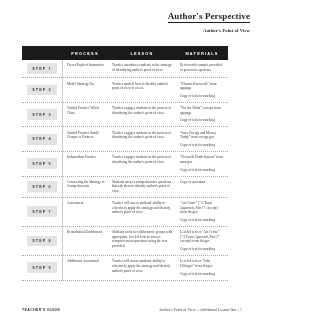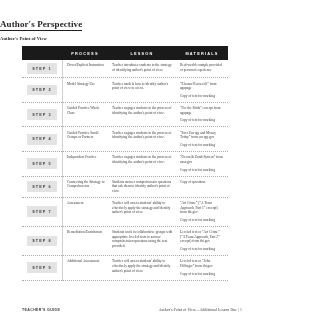--- a/index.html
+++ b/index.html
@@ -4,21 +4,21 @@
 <style>
   html,body{margin:0;padding:0;}
   body{
     width:250px;height:320px;background:#ffffff;
     font-family:"Liberation Serif", serif;
     color:#231f20;overflow:hidden;
   }
   .page{position:relative;width:250px;height:320px;box-sizing:border-box;padding:0;}
 
   
-  .title-wrap{text-align:left;padding-top:13px;}
+  .title-wrap{text-align:right;padding-top:5px;}
   .doc-title{
     font-size:9px;font-weight:bold;letter-spacing:.1px;
     display:inline-block;border-bottom:1px solid #231f20;
     padding-bottom:1px;line-height:10px;
   }
   .doc-subtitle{
     font-size:4.6px;font-weight:bold;margin-top:5px;line-height:6px;
     letter-spacing:.1px;
   }
 

